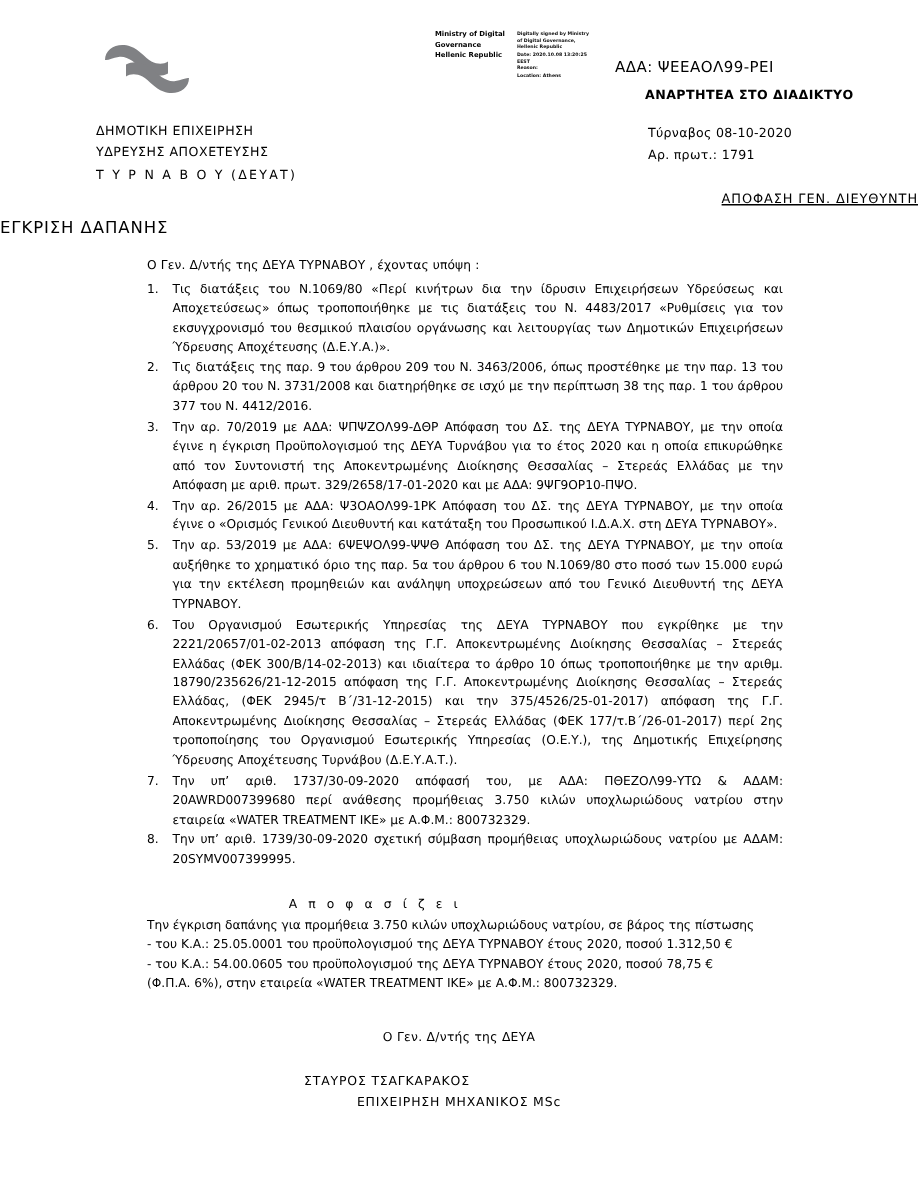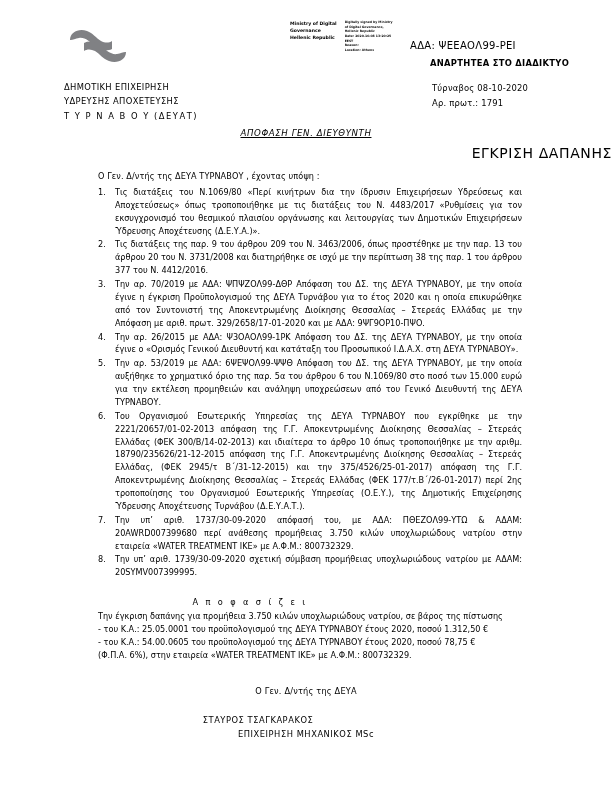--- a/index.html
+++ b/index.html
@@ -89,33 +89,32 @@
     line-height: 1.75;
     letter-spacing: 0.2px;
   }
 
   
   .title-main {
     position: absolute;
     left: 0;
     top: 128px;
     width: 612px;
-    text-align: center;
+    text-align: right;
     font-size: 8.6px;
     letter-spacing: 0.6px;
-    font-style: italic;
   }
   .title-main span { text-decoration: underline; }
   .title-sub {
     position: absolute;
     left: 0;
     top: 145px;
     width: 612px;
-    text-align: right;
-    font-size: 14px;
+    text-align: left;
+    font-size: 11px;
     letter-spacing: 0.6px;
   }
 
   
   .body {
     position: absolute;
     left: 98px;
     top: 170px;
     width: 424px;
     font-size: 8.15px;

